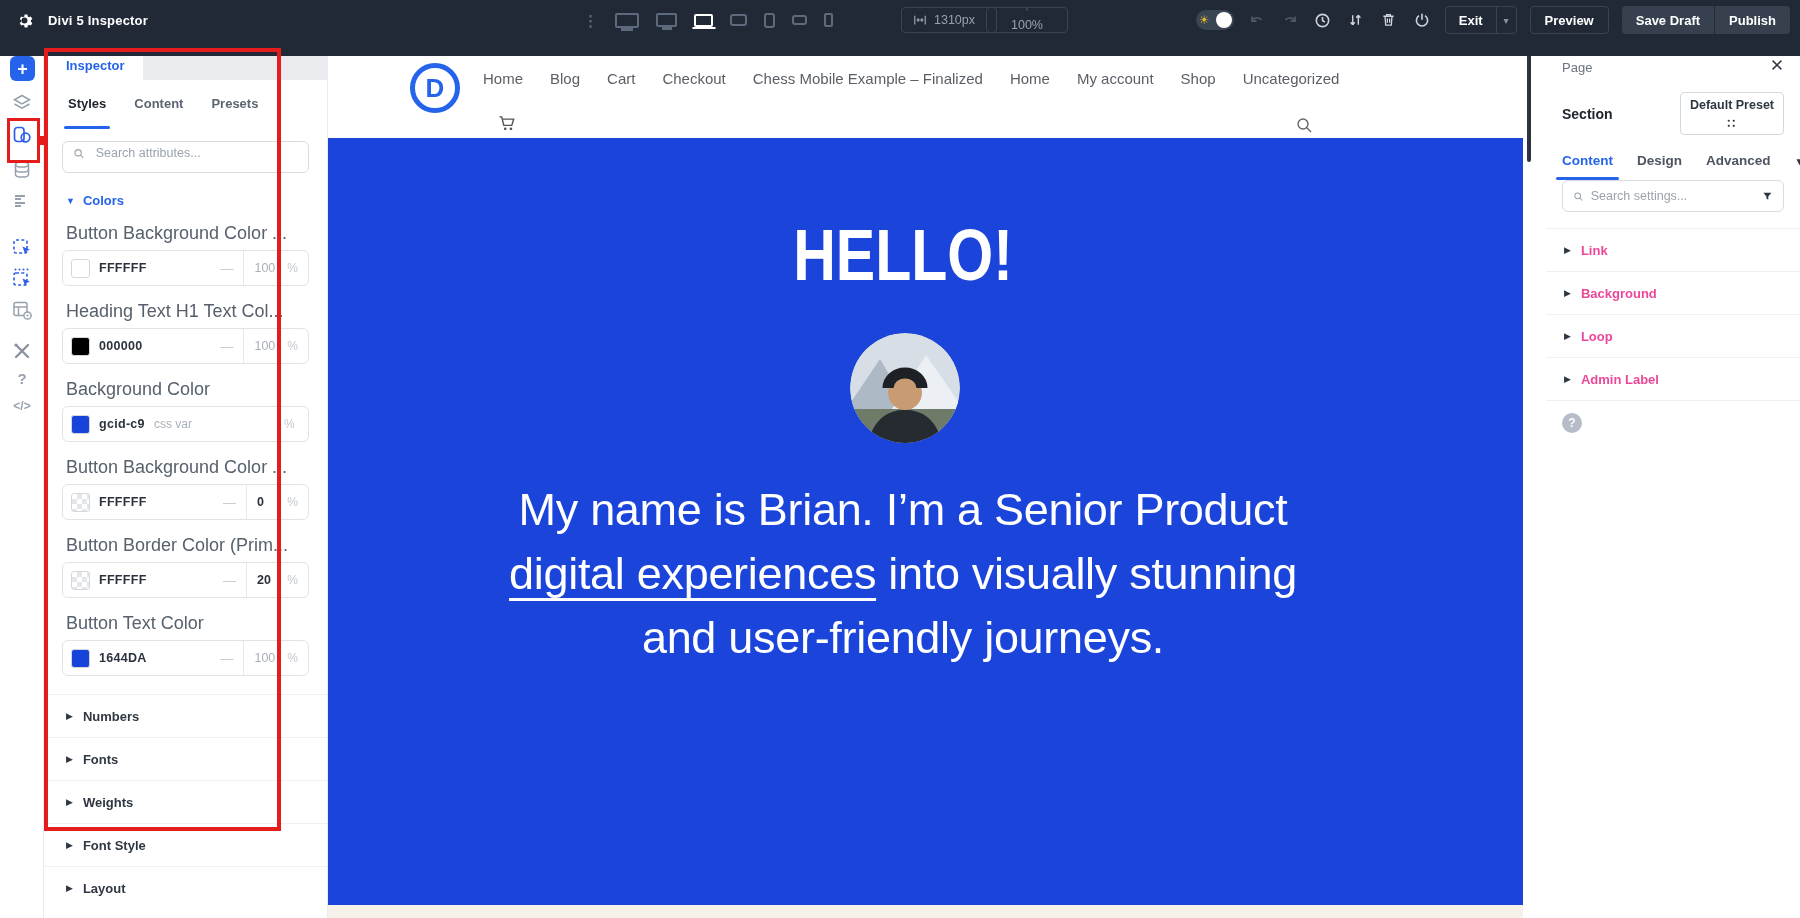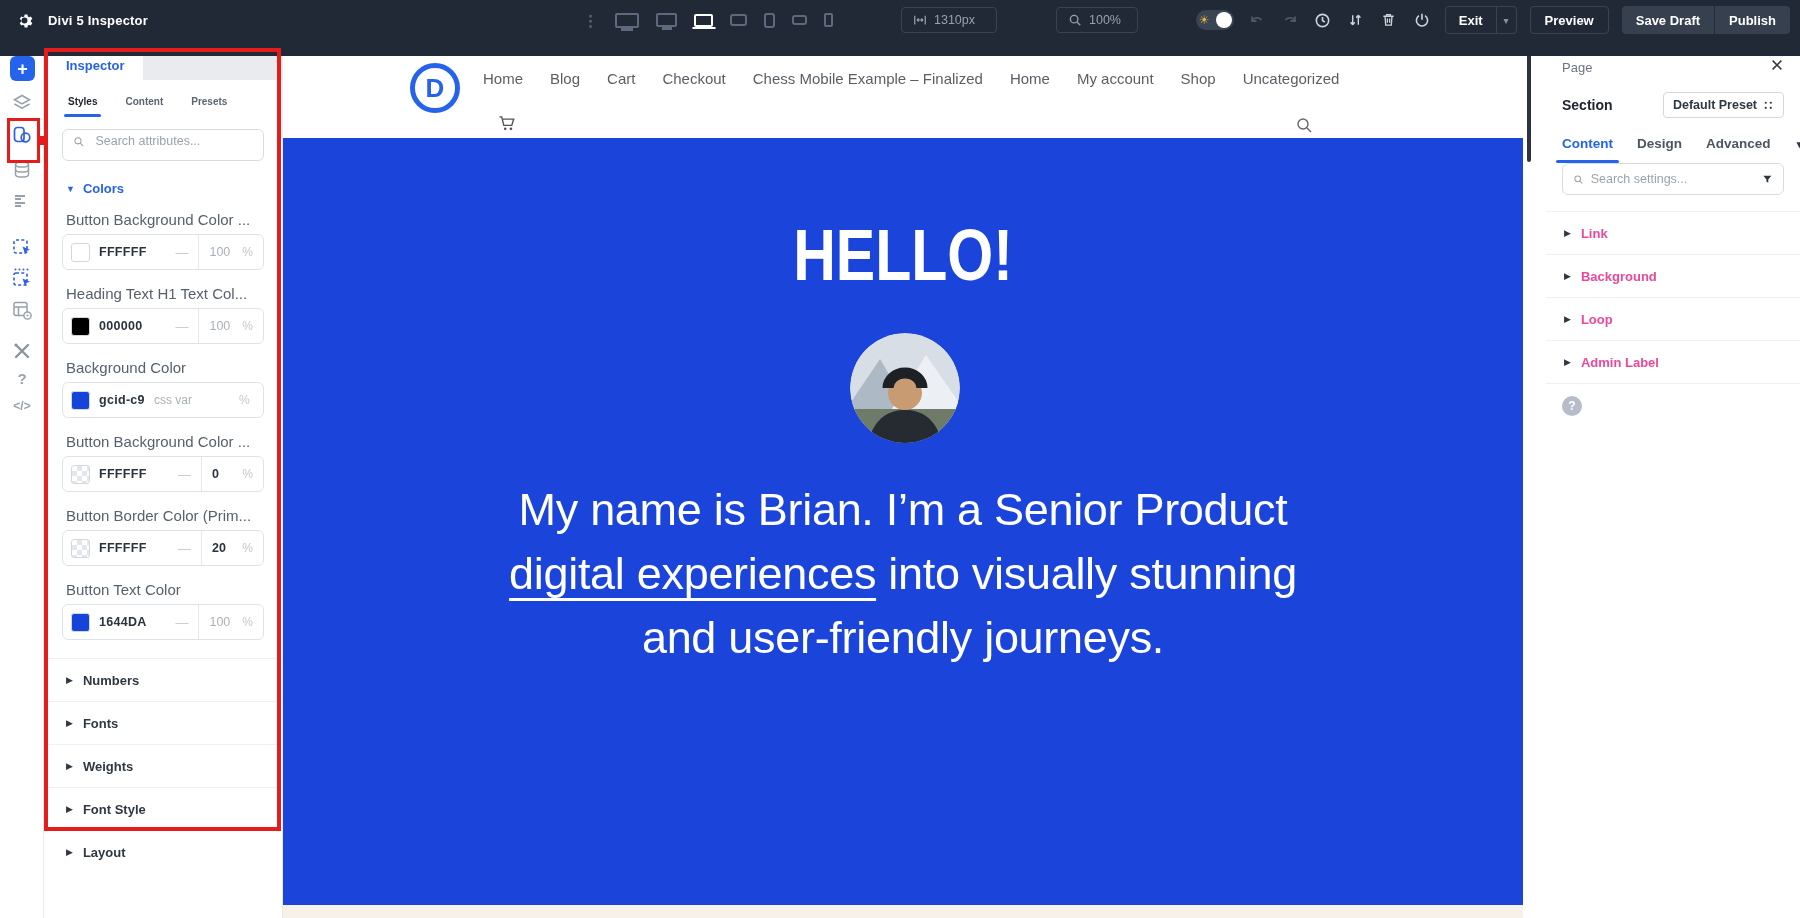--- a/index.html
+++ b/index.html
@@ -17,55 +17,55 @@
   .dev::after { content:""; position:absolute; left:50%; transform:translateX(-50%); background:#5d6a7d; }
   .dev.d1 { width:24px; height:15px; } .dev.d1::after { bottom:-5px; width:12px; height:3px; }
   .dev.d2 { width:21px; height:14px; } .dev.d2::after { bottom:-5px; width:10px; height:3px; }
   .dev.d3 { width:19px; height:13px; border-color:#fff; } .dev.d3::after { bottom:-4px; width:23px; height:2px; background:#fff; }
   .dev.d4 { width:17px; height:12px; border-radius:3px; } .dev.d4::after { display:none; }
   .dev.d5 { width:11px; height:15px; border-radius:3px; } .dev.d5::after { display:none; }
   .dev.d6 { width:15px; height:10px; border-radius:3px; } .dev.d6::after { display:none; }
   .dev.d7 { width:9px; height:14px; border-radius:2px; } .dev.d7::after { display:none; }
   .chip { position:absolute; top:7px; height:26px; display:flex; align-items:center; gap:7px; padding:0 11px; border:1px solid #3a4450; border-radius:4px; color:#97a1ae; font-size:12.5px; cursor:pointer; }
   .chip-width { left:901px; width:96px; }
-  .chip-zoom { left:1056px; width:82px; }
+  .chip-zoom { left:986px; width:82px;flex-direction:column; }
   .tb-right { position:absolute; right:10px; top:0; height:40px; display:flex; align-items:center; gap:13px; }
   .toggle { position:relative; width:38px; height:20px; background:#3a4554; border-radius:10px; cursor:pointer; }
   .toggle .sun { position:absolute; left:3px; top:2px; font-size:12px; line-height:16px; color:#e8b931; }
   .toggle .knob { position:absolute; right:2px; top:2px; width:16px; height:16px; border-radius:50%; background:#fff; }
   .icon-btn { display:flex; align-items:center; justify-content:center; width:20px; height:20px; cursor:pointer; }
   .tb-btn { height:28px; display:flex; align-items:center; padding:0 14px; border:1px solid #3a4450; border-radius:4px; color:#fff; font-size:13px; font-weight:600; cursor:pointer; }
   .exit-group { display:flex; height:28px; border:1px solid #3a4450; border-radius:4px; overflow:hidden; }
   .exit-main { padding:0 13px; display:flex; align-items:center; color:#fff; font-size:13px; font-weight:600; cursor:pointer; }
   .exit-caret { width:20px; display:flex; align-items:center; justify-content:center; border-left:1px solid #3a4450; color:#8b95a2; font-size:10px; cursor:pointer; }
   .pub-group { display:flex; height:28px; background:#36404e; border-radius:4px; overflow:hidden; }
   .pub-group .seg { padding:0 14px; display:flex; align-items:center; color:#fff; font-size:13px; font-weight:700; cursor:pointer; }
   .pub-group .seg + .seg { border-left:1px solid #222a35; }
 
   
   .sidebar { position:absolute; left:0; top:40px; width:44px; height:878px; background:#fff; border-right:1px solid #e8eaee; z-index:10; }
   .sb-icon { position:absolute; left:0; width:44px; display:flex; justify-content:center; cursor:pointer; }
   .plus-btn { position:absolute; left:10px; top:16px; width:25px; height:25px; background:#2563eb; border-radius:6px; color:#fff; font-size:18px; font-weight:700; display:flex; align-items:center; justify-content:center; cursor:pointer; line-height:1; }
   .sb-txt { font-weight:700; color:#98a2ae; }
 
   
-  .ipanel { position:absolute; left:44px; top:40px; width:239px; height:878px; background:#fff; border-right:1px solid #e8eaee; z-index:5; }
+  .ipanel { position:absolute; left:44px; top:40px; width:284px; height:878px; background:#fff; border-right:1px solid #e8eaee; z-index:5; }
   .ip-tabbar { margin:10px 0 0 4px; height:30px; background:#e9ebef; display:flex; }
   .ip-tab { background:#fff; color:#2563eb; font-size:13px; font-weight:700; padding:0 18px; display:flex; align-items:center; cursor:pointer; }
   .ip-tabs { display:flex; gap:28px; padding:16px 0 0 24px; }
-  .ip-tabs .t { font-size:10px; color:#5b6572; font-weight:600; padding-bottom:10px; cursor:pointer; position:relative; }
+  .ip-tabs .t { font-size:13px; color:#5b6572; font-weight:600; padding-bottom:18px; cursor:pointer; position:relative; }
   .ip-tabs .t.active { color:#20262e; font-weight:700; }
   .ip-tabs .t.active::after { content:""; position:absolute; left:-4px; right:-4px; bottom:0; height:3px; background:#2563eb; border-radius:2px; }
   .search-box { margin:12px 18px 0 18px; height:32px; border:1px solid #d8dce1; border-radius:6px; display:flex; align-items:flex-end; gap:11px; padding:12px 10px; }
   .search-box input { border:none; outline:none; width:100%; font-size:12.5px; color:#444; font-family:"Liberation Sans",sans-serif; background:transparent; }
   .search-box input::placeholder { color:#9aa3ad; }
   .colors-head { display:flex; align-items:center; gap:8px; padding:0 0 0 22px; margin-top:20px; color:#2563eb; font-size:13px; font-weight:700; cursor:pointer; }
   .colors-head .tri { font-size:9px; }
   .crow { padding:0 18px; }
-  .crow .lab { margin:15px 4px 6px 4px; font-size:15px; color:#57616d; }
+  .crow .lab { margin:15px 4px 6px 4px; font-size:18px; color:#57616d; }
   .ctl { height:36px; border:1px solid #dfe3e8; border-radius:6px; display:flex; align-items:center; padding:0 0 0 8px; cursor:pointer; }
   .sw { width:19px; height:19px; border-radius:3px; border:1px solid #d4d8dd; flex:0 0 auto; }
   .sw.checker { background-image:conic-gradient(#e3e6ea 0 25%, #fff 0 50%, #e3e6ea 0 75%, #fff 0); background-size:10px 10px; }
   .hexv { margin-left:9px; font-size:12.5px; font-weight:700; color:#2a323c; letter-spacing:.3px; }
   .tagv { margin-left:9px; font-size:12px; color:#aab1ba; }
   .ctl .sp { flex:1; }
   .dash { color:#c2c8d0; font-size:13px; margin-right:10px; }
   .opbox { height:100%; display:flex; align-items:center; border-left:1px solid #e6e9ec; padding:0 10px; gap:12px; min-width:62px; justify-content:space-between; }
   .opbox.noline { border-left:none; min-width:34px; }
   .opv { font-size:12.5px; color:#2a323c; font-weight:600; }
@@ -94,21 +94,21 @@
 
   
   .vscroll { position:absolute; left:1527px; top:50px; width:4px; height:112px; background:#2b3440; border-radius:2px; z-index:6; cursor:pointer; }
 
   
   .spanel { position:absolute; left:1546px; top:40px; width:254px; height:834px; background:#fff; z-index:5; }
   .sp-head { display:flex; align-items:center; justify-content:space-between; padding:18px 16px 0 16px; }
   .sp-title { font-size:13px; color:#6b7480; }
   .sp-sect { display:flex; align-items:center; justify-content:space-between; padding:16px 16px 0 16px; }
   .sp-sect .nm { font-size:14px; font-weight:700; color:#20262e; }
-  .preset-btn { display:flex; align-items:center; gap:6px; border:1px solid #d3d8de; border-radius:4px; padding:5px 9px; font-size:12.5px; font-weight:600; color:#2f3842; cursor:pointer; }
+  .preset-btn { display:flex; align-items:center; gap:6px; border:1px solid #d3d8de; border-radius:4px; padding:5px 9px; font-size:12.5px; font-weight:600; color:#2f3842; cursor:pointer;flex-direction:column; }
   .sp-tabs { display:flex; align-items:center; gap:24px; padding:18px 16px 0 16px; }
   .sp-tabs .t { font-size:13.5px; color:#4c5560; font-weight:600; padding-bottom:12px; position:relative; cursor:pointer; }
   .sp-tabs .t.active { color:#2563eb; font-weight:700; }
   .sp-tabs .t.active::after { content:""; position:absolute; left:-6px; right:-6px; bottom:0; height:3px; background:#2563eb; border-radius:2px; }
   .sp-tabs .caret { margin-left:auto; font-size:10px; color:#2f3842; cursor:pointer; padding-bottom:10px; }
   .sp-search { margin:0 16px; height:32px; border:1px solid #d8dce1; border-radius:6px; display:flex; align-items:center; gap:7px; padding:0 10px; }
   .sp-search input { border:none; outline:none; width:100%; font-size:12.5px; color:#444; background:transparent; font-family:"Liberation Sans",sans-serif; }
   .sp-search input::placeholder { color:#9aa3ad; }
   .sp-list { margin-top:16px; }
   .sp-row { height:43px; border-top:1px solid #eef0f3; display:flex; align-items:center; gap:10px; padding-left:18px; cursor:pointer; }

